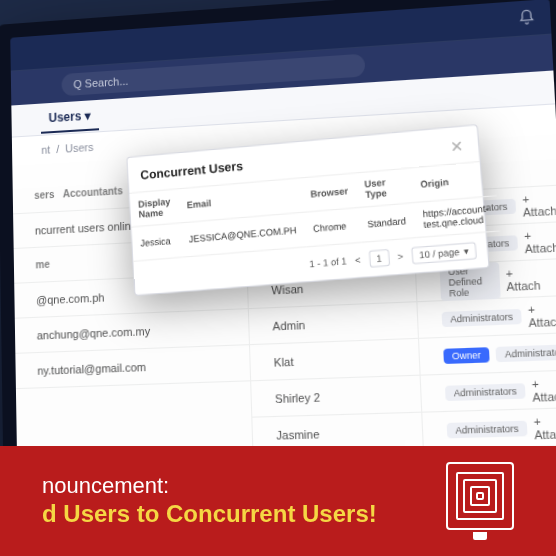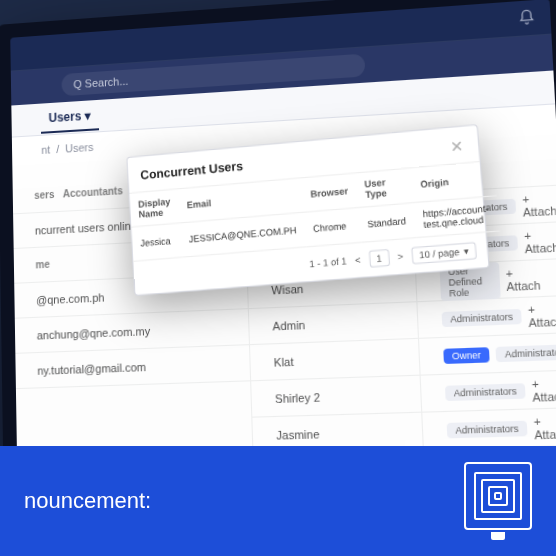--- a/index.html
+++ b/index.html
@@ -33,21 +33,21 @@
   .modal-h{display:flex;align-items:center;justify-content:space-between;padding:10px 12px 8px;border-bottom:1px solid #eee}
   .modal-h h3{font-size:12px;font-weight:700;color:#222}
   .close{width:16px;height:16px;display:flex;align-items:center;justify-content:center;opacity:.6}
   table{width:100%;border-collapse:collapse;font-size:9px;color:#333}
   th,td{padding:6px 8px;text-align:left;border-bottom:1px solid #eee}
   th{font-weight:600;color:#555}
   .modal-foot{display:flex;justify-content:flex-end;align-items:center;gap:8px;padding:8px 10px;font-size:9px;color:#555}
   .pg{border:1px solid #d6d8e0;border-radius:3px;padding:2px 6px;display:flex;align-items:center;gap:4px}
 
   
-  .banner{position:absolute;left:0;right:0;bottom:0;height:110px;background:#1d4ed8;display:flex;align-items:center;justify-content:space-between;padding:0 24px}
+  .banner{position:absolute;left:0;right:0;bottom:0;height:110px;background:#b91c1c;display:flex;align-items:center;justify-content:space-between;padding:0 42px}
   .banner-t{color:#fff;line-height:1.2}
   .banner-t .r1{font-size:22px;font-weight:300}
   .banner-t .r2{font-size:24px;font-weight:700;color:#f5d744}
   .logo{width:68px;height:68px;border:2px solid #fff;border-radius:4px;display:flex;align-items:center;justify-content:center}
   .sq{border:2px solid #fff;border-radius:2px}
   .sq.a{width:48px;height:48px;display:flex;align-items:center;justify-content:center}
   .sq.b{width:34px;height:34px;display:flex;align-items:center;justify-content:center}
   .sq.c{width:20px;height:20px;display:flex;align-items:center;justify-content:center}
   .sq.d{width:8px;height:8px}
   .stand{width:14px;height:8px;background:#fff;margin:2px auto 0;border-radius:0 0 2px 2px}
@@ -175,20 +175,21 @@
           </div>
         </div>
 
       </div>
     </div>
   </div>
 
   <div class="banner">
     <div class="banner-t">
       <div class="r1">nouncement:</div>
+      <div class="r2">d Users to Concurrent Users!</div>
     </div>
     <div>
       <div class="logo">
         <div class="sq a">
             <div class="sq b">
               <div class="sq c">
                 <div class="sq d"></div>
               </div>
             </div>
           </div>

